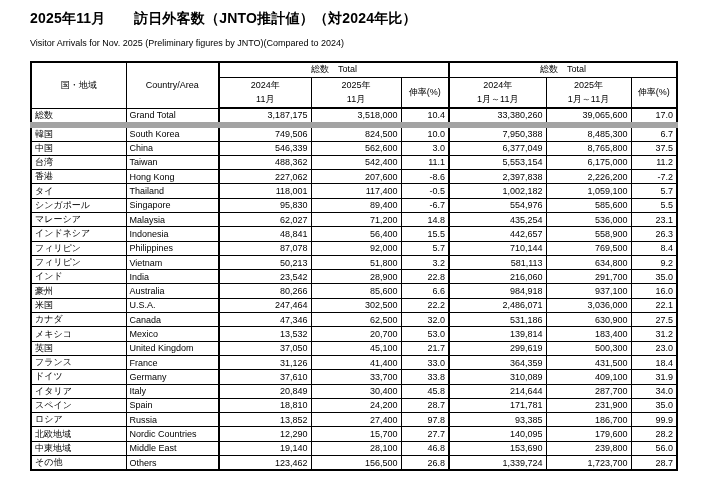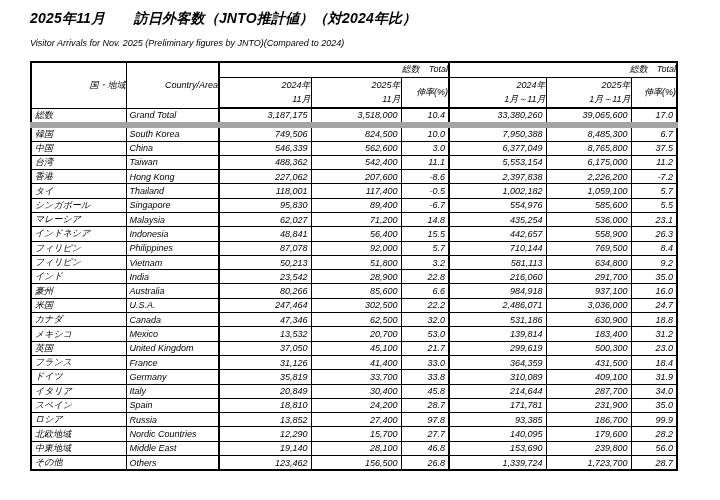--- a/index.html
+++ b/index.html
@@ -3,21 +3,21 @@
 <meta charset="utf-8">
 <style>
   * { margin: 0; padding: 0; box-sizing: border-box; }
   html, body {
     width: 720px; height: 500px;
     background: #ffffff;
     font-family: "Liberation Sans", "DejaVu Sans", sans-serif;
     color: #000;
     overflow: hidden;
   }
-  .page { padding: 9px 0 16px 30px; font-style: italic; }
+  .page { padding: 9px 0 16px 30px; }
   .title {
     font-size: 14px;
     font-weight: bold;
     line-height: 19px;
     letter-spacing: 0.2px;
     white-space: pre;
   }
   .subtitle {
     font-size: 9px;
     line-height: 12px;
@@ -29,21 +29,21 @@
     table-layout: fixed;
     border: 2px solid #000;
   }
   .stats th, .stats td {
     border: 1px solid #000;
     font-weight: normal;
     white-space: nowrap;
     overflow: hidden;
     font-size: 9px;
   }
-  .stats thead th { text-align: right; vertical-align: middle; }
+  .stats thead th { text-align: center; vertical-align: middle; }
   .stats thead tr.group-row th { height: 15px; }
   .stats thead tr.sub-row th { height: 31px; border-bottom: 2px solid #000; }
   .stats thead th .l1, .stats thead th .l2 { line-height: 14px; }
   .stats tbody td { height: 14.3px; padding: 0 3px; }
   .stats tbody td.c-jp { text-align: left; }
   .stats tbody td.c-en { text-align: left; }
   .stats tbody td.c-num { text-align: right; }
   .thick-l { border-left: 2px solid #000 !important; }
   .stats tbody tr:first-child td { border-bottom: 6px solid #a3a3a3; }
   col.w1 { width: 95px; }
@@ -233,31 +233,31 @@
           <td class="c-num">16.0</td>
         </tr>
         <tr>
           <td class="c-jp">米国</td>
           <td class="c-en">U.S.A.</td>
           <td class="c-num thick-l">247,464</td>
           <td class="c-num">302,500</td>
           <td class="c-num">22.2</td>
           <td class="c-num thick-l">2,486,071</td>
           <td class="c-num">3,036,000</td>
-          <td class="c-num">24.7</td>
+          <td class="c-num">22.1</td>
         </tr>
         <tr>
           <td class="c-jp">カナダ</td>
           <td class="c-en">Canada</td>
           <td class="c-num thick-l">47,346</td>
           <td class="c-num">62,500</td>
           <td class="c-num">32.0</td>
           <td class="c-num thick-l">531,186</td>
           <td class="c-num">630,900</td>
-          <td class="c-num">18.8</td>
+          <td class="c-num">27.5</td>
         </tr>
         <tr>
           <td class="c-jp">メキシコ</td>
           <td class="c-en">Mexico</td>
           <td class="c-num thick-l">13,532</td>
           <td class="c-num">20,700</td>
           <td class="c-num">53.0</td>
           <td class="c-num thick-l">139,814</td>
           <td class="c-num">183,400</td>
           <td class="c-num">31.2</td>
@@ -278,21 +278,21 @@
           <td class="c-num thick-l">31,126</td>
           <td class="c-num">41,400</td>
           <td class="c-num">33.0</td>
           <td class="c-num thick-l">364,359</td>
           <td class="c-num">431,500</td>
           <td class="c-num">18.4</td>
         </tr>
         <tr>
           <td class="c-jp">ドイツ</td>
           <td class="c-en">Germany</td>
-          <td class="c-num thick-l">35,819</td>
+          <td class="c-num thick-l">37,610</td>
           <td class="c-num">33,700</td>
           <td class="c-num">33.8</td>
           <td class="c-num thick-l">310,089</td>
           <td class="c-num">409,100</td>
           <td class="c-num">31.9</td>
         </tr>
         <tr>
           <td class="c-jp">イタリア</td>
           <td class="c-en">Italy</td>
           <td class="c-num thick-l">20,849</td>

